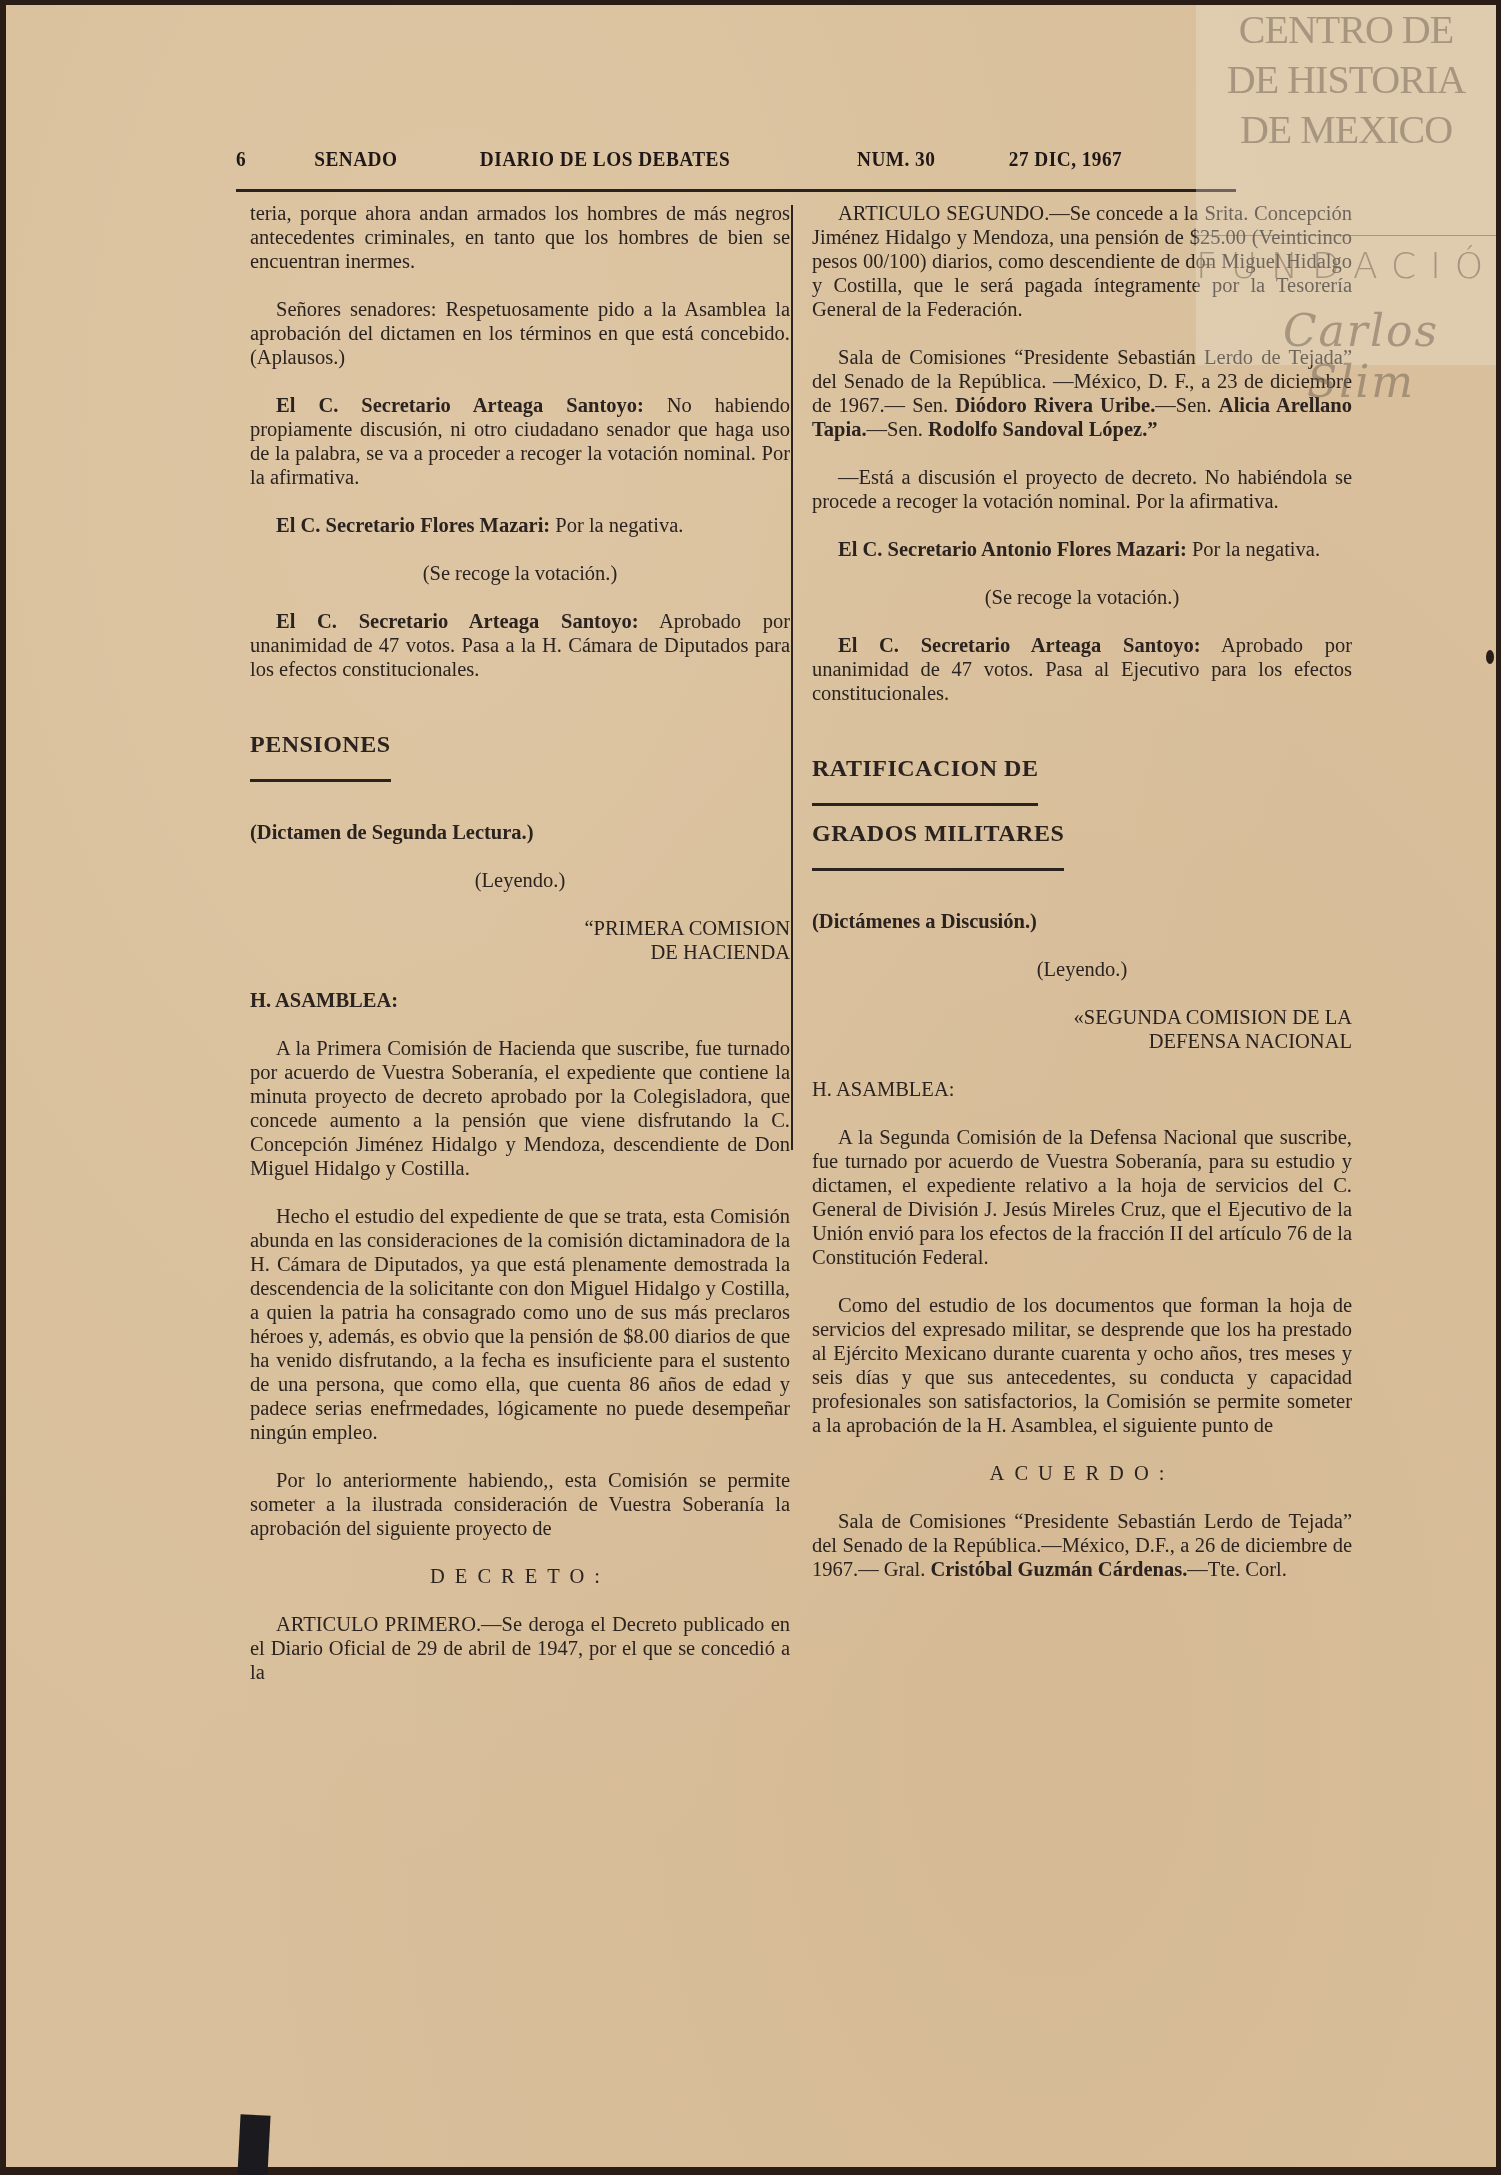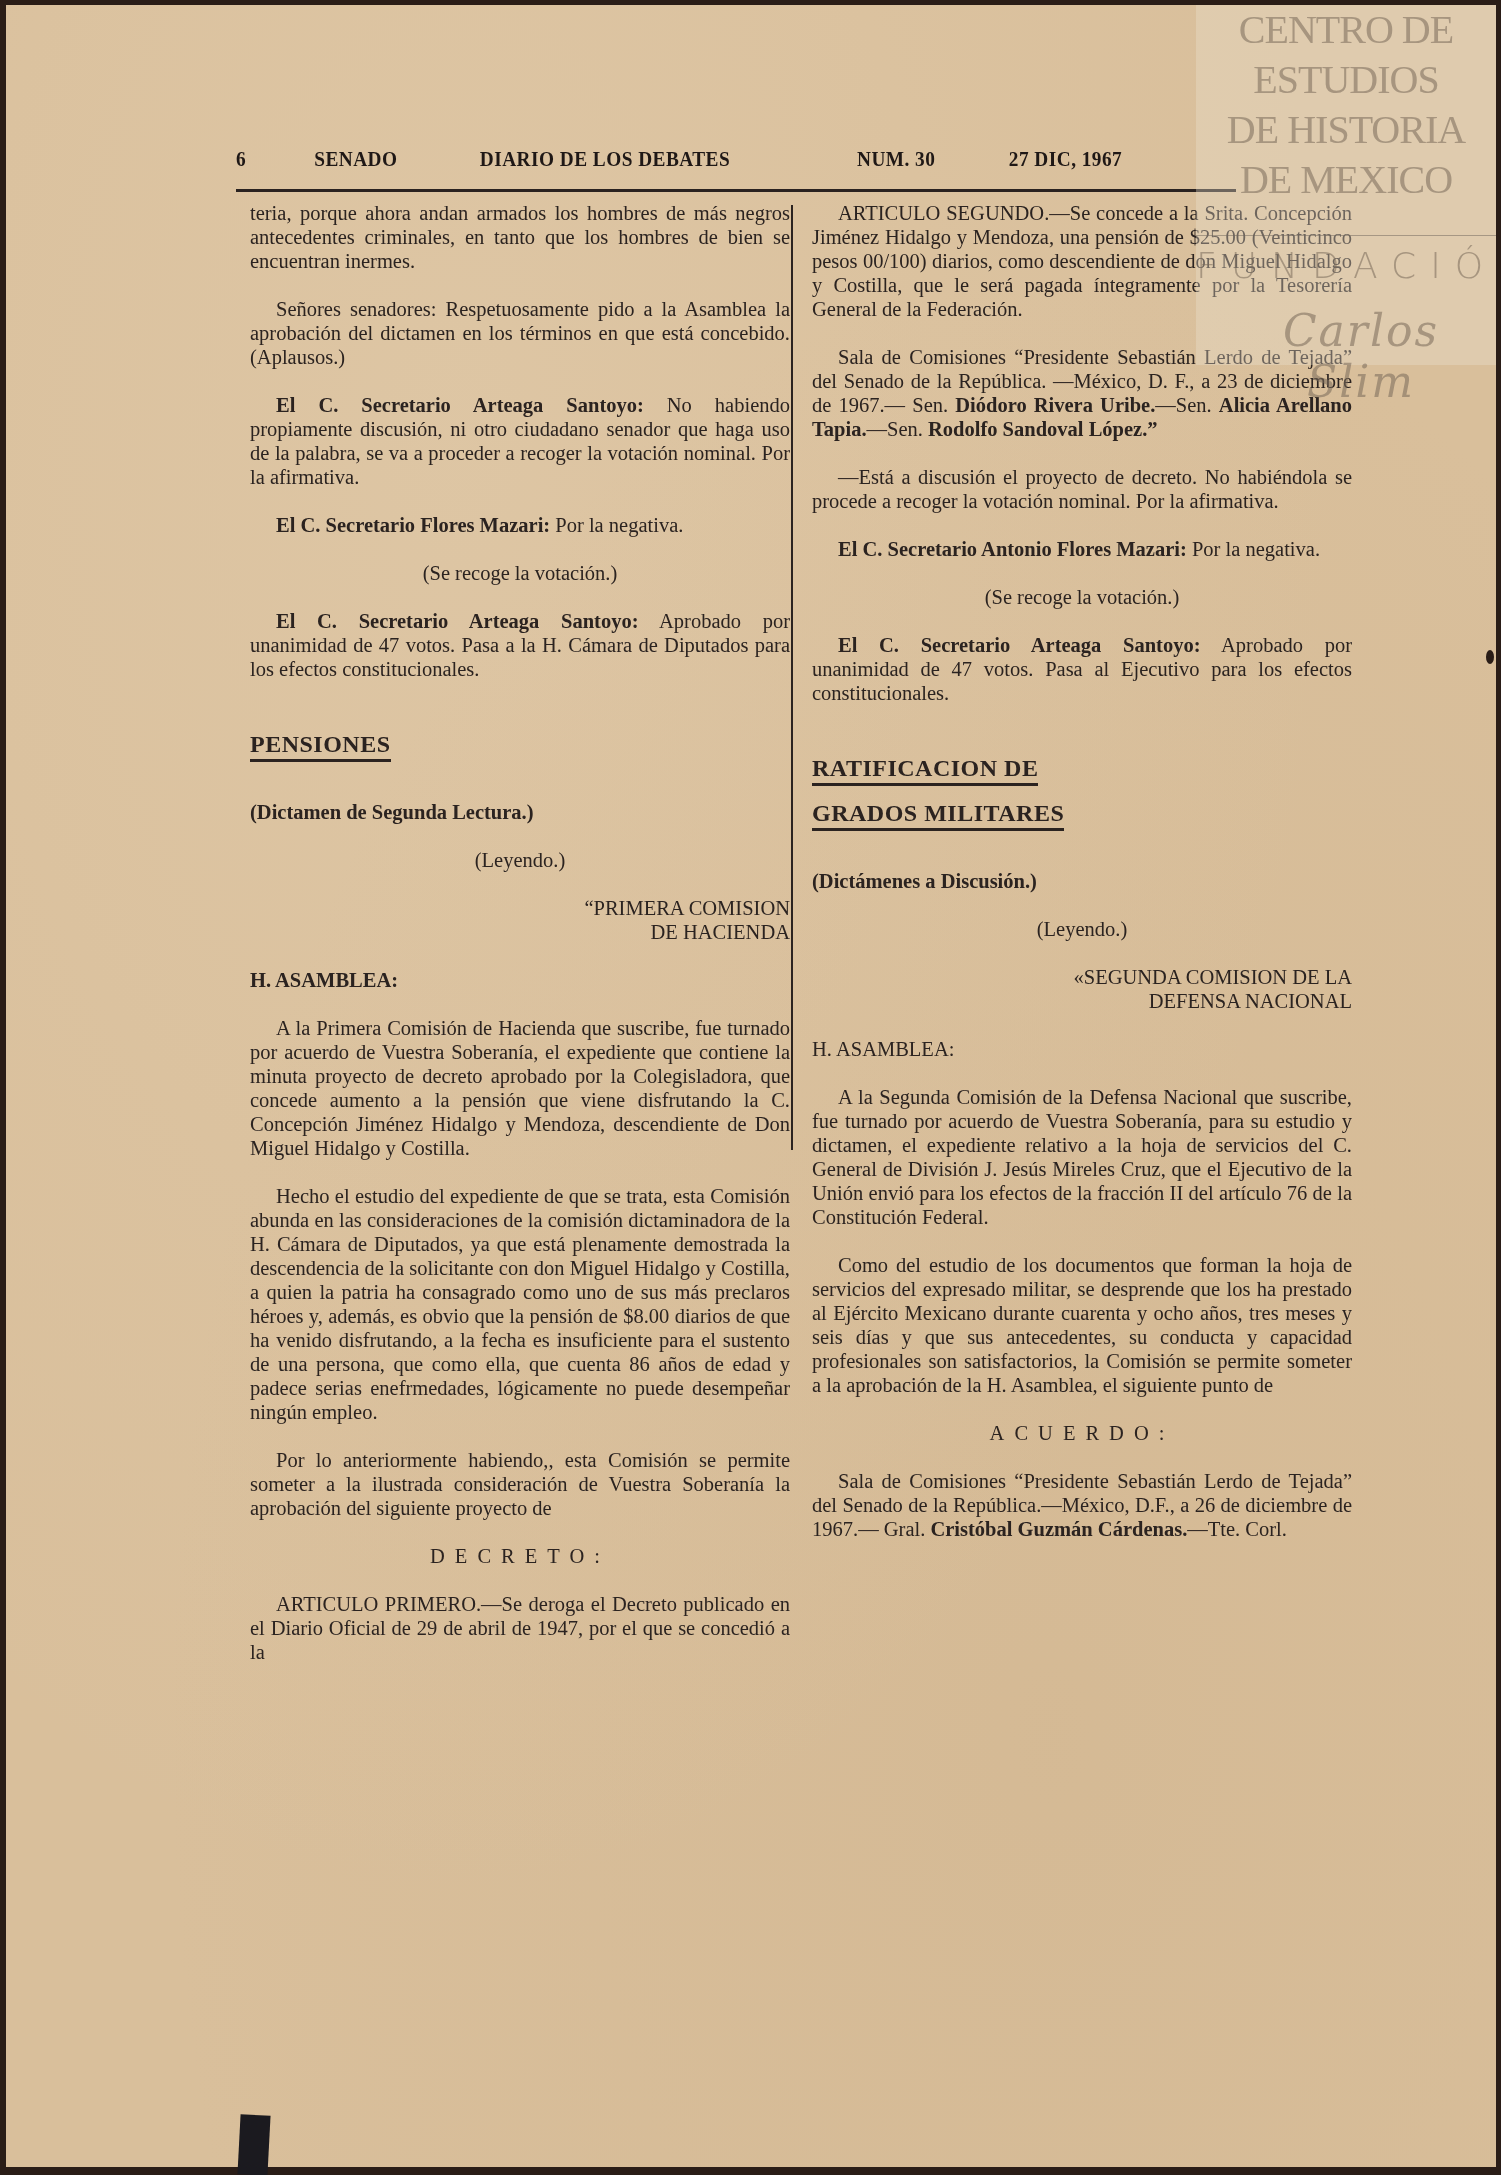--- a/index.html
+++ b/index.html
@@ -43,21 +43,21 @@
     background: #2b2320;
   }
   .col p { margin: 0 0 24px 0; text-indent: 26px; hyphens: manual; }
   .col p.noindent { text-indent: 0; }
   .col p.center { text-align: center; text-indent: 0; }
   .col p.right { text-align: right; text-indent: 0; }
   .col p.spaced { letter-spacing: 10px; text-align: center; text-indent: 0; }
   .b { font-weight: bold; }
   .section-title {
     font-weight: bold; font-size: 24px; line-height: 30px; display: inline-block;
-    border-bottom: 3px solid #2b2320; padding-bottom: 0; margin-bottom: 12px;
+    border-bottom: 3px solid #2b2320; padding-bottom: 20px; margin-bottom: 12px;
     letter-spacing: 0.5px;
   }
   .section-block { margin: 48px 0 26px 0; }
   .subsec { font-weight: bold; margin: 0 0 24px 0; }
   .watermark {
     position: absolute; right: 0; top: 0; width: 300px; height: 360px;
     background: rgba(235,225,210,0.35);
     color: rgba(120,105,90,0.55); text-align: center;
     font-family: "Liberation Serif", serif;
   }
@@ -132,21 +132,20 @@
     <p class="right"><span>«SEGUNDA COMISION DE LA</span><br><span>DEFENSA NACIONAL</span></p>
     <p class="noindent">H. ASAMBLEA:</p>
     <p>A la Segunda Comisión de la Defensa Nacional que suscribe, fue turnado por acuerdo de Vuestra Soberanía, para su estudio y dictamen, el expediente relativo a la hoja de servicios del C. General de División J. Jesús Mireles Cruz, que el Ejecutivo de la Unión envió para los efectos de la fracción II del artículo 76 de la Constitución Federal.</p>
     <p>Como del estudio de los documentos que forman la hoja de servicios del expresado militar, se desprende que los ha prestado al Ejército Mexicano durante cuarenta y ocho años, tres meses y seis días y que sus antecedentes, su conducta y capacidad profesionales son satisfactorios, la Comisión se permite someter a la aprobación de la H. Asamblea, el siguiente punto de</p>
     <p class="spaced">ACUERDO:</p>
     <p><span>Sala de Comisiones “Presidente Sebastián Lerdo de Tejada” del Senado de la República.—México, D.F., a 26 de diciembre de 1967.— Gral. </span><span class="b">Cristóbal Guzmán Cárdenas.</span><span>—Tte. Corl.</span></p>
   </div>
 
   <div class="watermark">
     <div class="wm-line">CENTRO DE</div>
-    <div class="wm-line">ESTUDIOS</div>
     <div class="wm-line">DE HISTORIA</div>
     <div class="wm-line">DE MEXICO</div>
     <div class="wm-rule"></div>
     <div class="wm-fund">FUNDACIÓN</div>
     <div class="wm-sign">Carlos Slim</div>
   </div>
 
   <div class="tape"></div>
   <div class="edge-mark"></div>
 </div>

